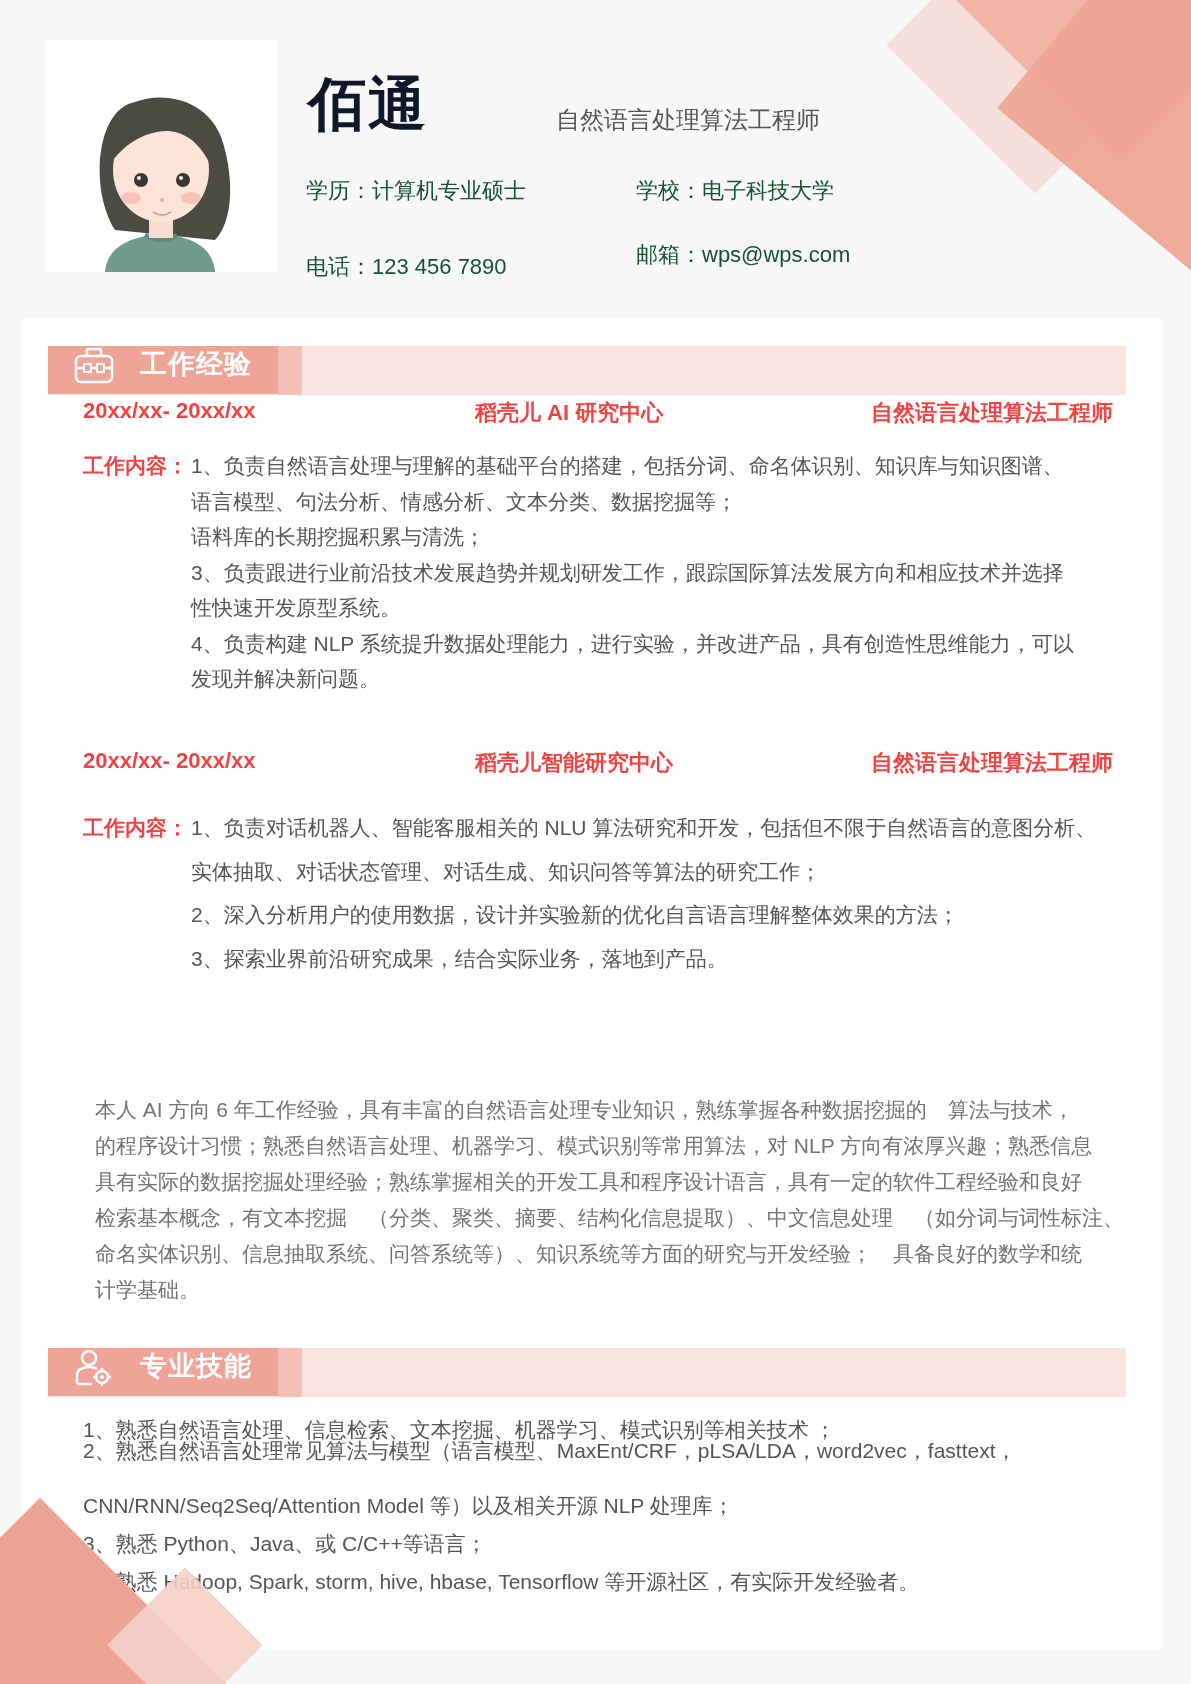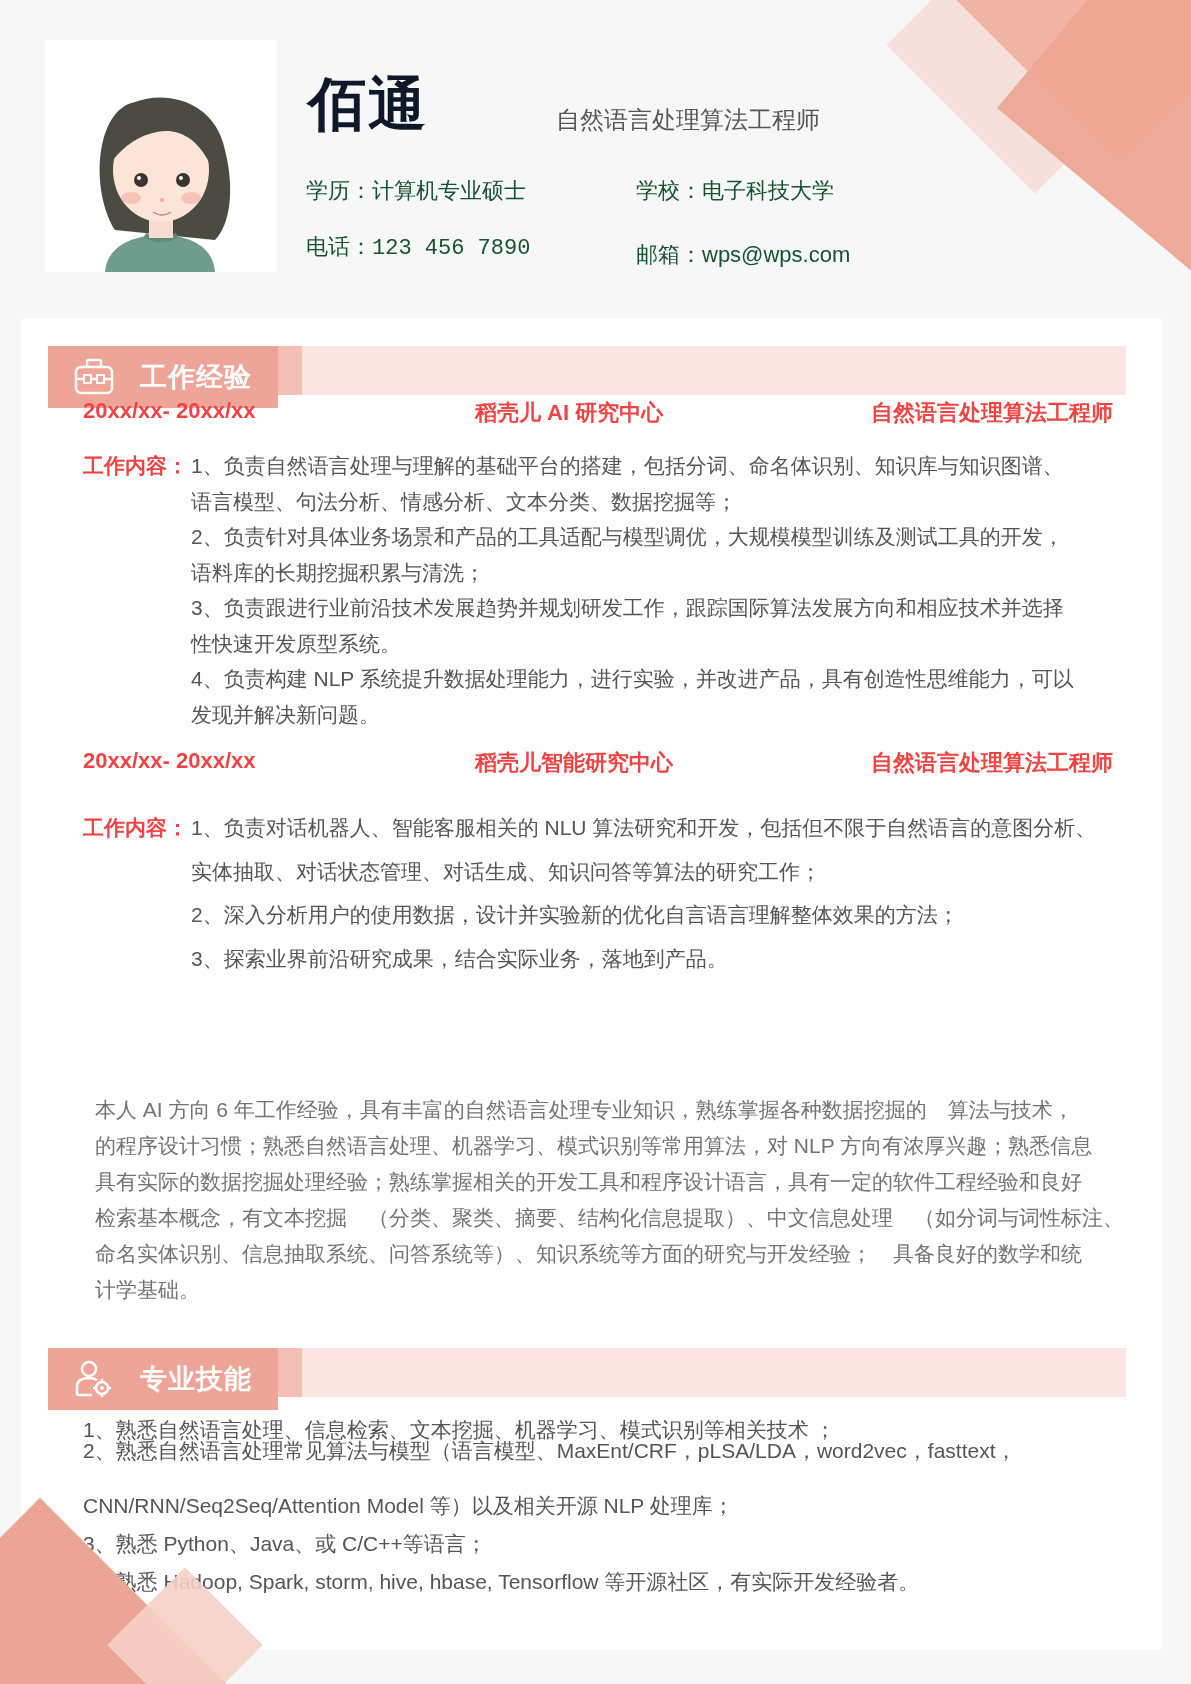--- a/index.html
+++ b/index.html
@@ -32,35 +32,35 @@
   .name {
     position: absolute; left: 308px; top: 66px;
     font-size: 58px; font-weight: bold; color: #0f172a; letter-spacing: 2px;
   }
   .job-title {
     position: absolute; left: 556px; top: 104px; font-size: 24px; color: #555;
   }
   .info { position: absolute; font-size: 22px; color: #14532d; }
   .info-edu { left: 306px; top: 176px; }
   .info-school { left: 636px; top: 176px; }
-  .info-phone { left: 306px; top: 232px; font-family: Liberation Mono, monospace; }
+  .info-phone { left: 306px; top: 252px; }
   .info-email { left: 636px; top: 240px; }
 
   
   .card {
     position: absolute; left: 21px; top: 318px; width: 1141px; height: 1332px;
     background: #ffffff; border-radius: 4px;
   }
   .section-bar {
     position: absolute; left: 27px; width: 1078px; height: 49px;
     background: #fae5e2;
   }
   .section-head {
-    position: absolute; left: 0; top: 0; width: 230px; height: 62px;
-    background: #eea598; display: flex; align-items: center;
+    position: absolute; left: 0; top: 0; width: 230px; height: 48px;
+    background: #eea598; display: flex; 
   }
   .section-head::after {
     content: ""; position: absolute; right: -24px; top: 0; width: 24px; height: 49px;
     background: #f4c0b6;
   }
   .section-icon { width: 44px; height: 40px; margin-left: 24px; display: flex; align-items: center; justify-content: center; }
   .section-title {
     margin-left: 24px; font-size: 27px; font-weight: bold; color: #ffffff; letter-spacing: 1px;
   }
 
@@ -153,21 +153,20 @@
   <div class="job-row" style="top:80px; left:62px;">
     <span class="job-date">20xx/xx- 20xx/xx</span>
     <span class="job-company">稻壳儿 AI 研究中心</span>
     <span class="job-role">自然语言处理算法工程师</span>
   </div>
   <div class="duty-block" style="top:130px; line-height:35.5px;">
     <span class="duty-label">工作内容：</span>
     <div class="duty-lines">
       <div>1、负责自然语言处理与理解的基础平台的搭建，包括分词、命名体识别、知识库与知识图谱、</div>
       <div>语言模型、句法分析、情感分析、文本分类、数据挖掘等；</div>
-      <div>2、负责针对具体业务场景和产品的工具适配与模型调优，大规模模型训练及测试工具的开发，</div>
       <div>语料库的长期挖掘积累与清洗；</div>
       <div>3、负责跟进行业前沿技术发展趋势并规划研发工作，跟踪国际算法发展方向和相应技术并选择</div>
       <div>性快速开发原型系统。</div>
       <div>4、负责构建 NLP 系统提升数据处理能力，进行实验，并改进产品，具有创造性思维能力，可以</div>
       <div>发现并解决新问题。</div>
     </div>
   </div>
 
   <div class="job-row" style="top:430px; left:62px;">
     <span class="job-date">20xx/xx- 20xx/xx</span>

